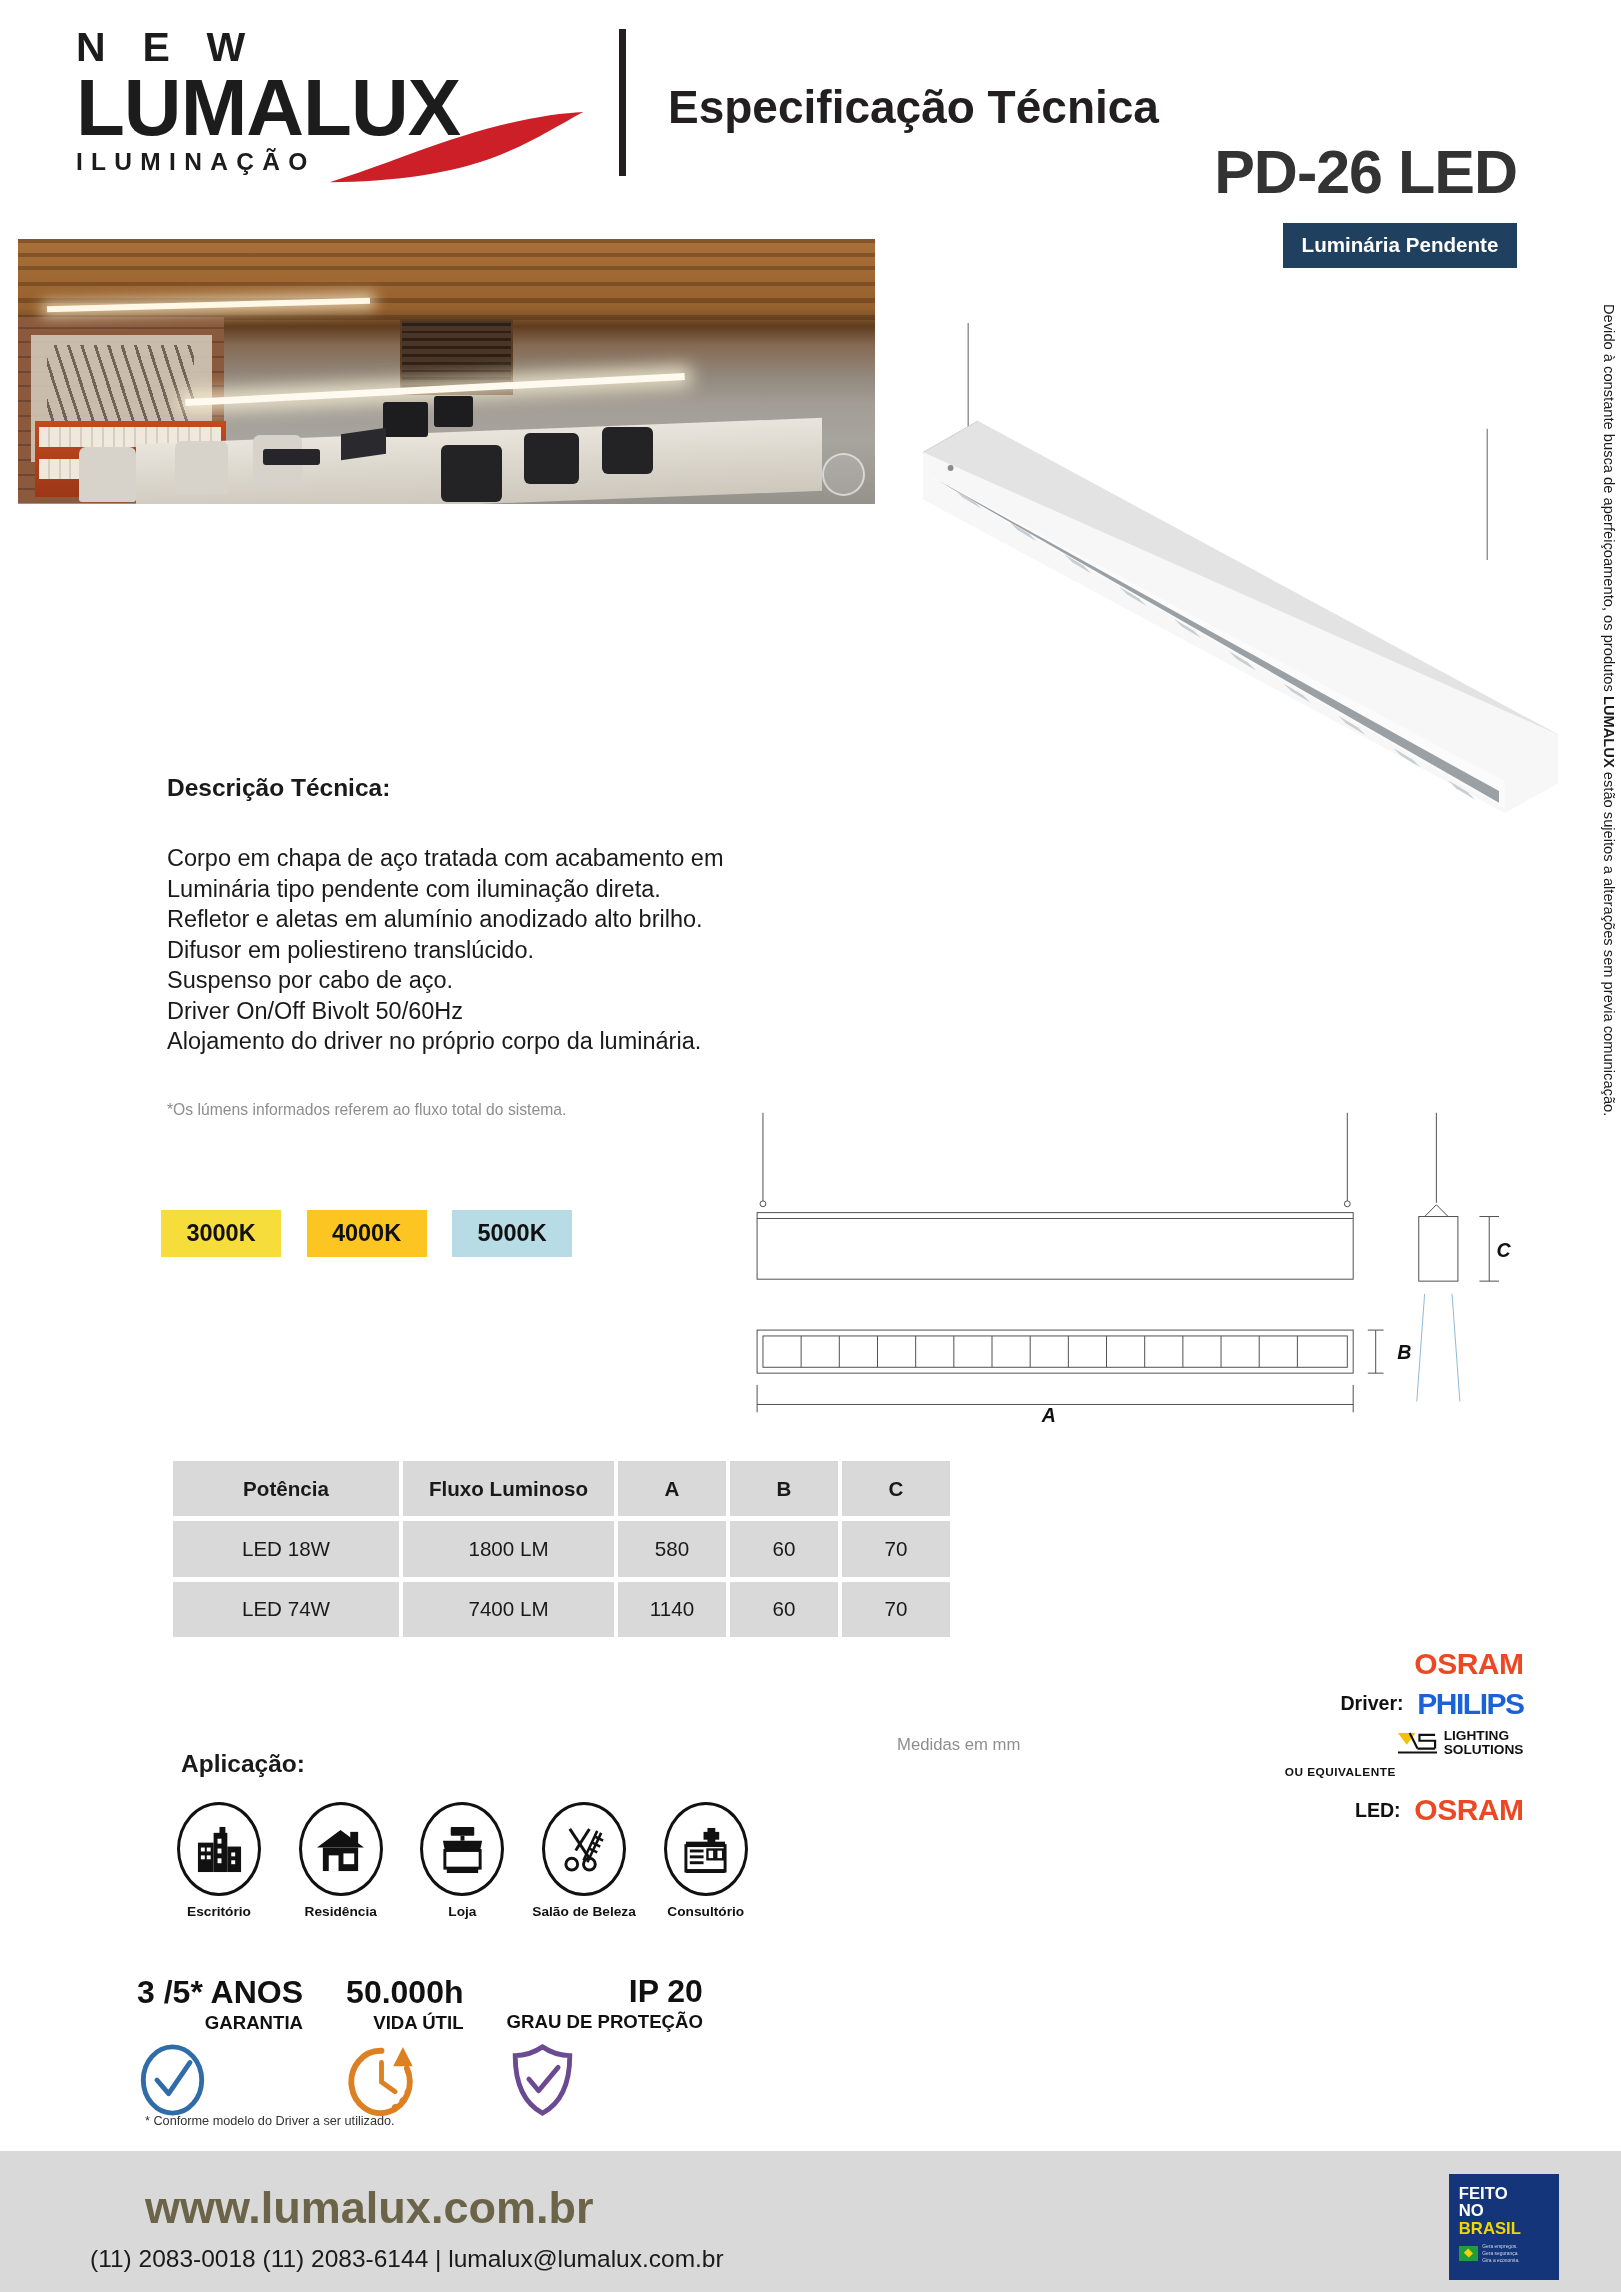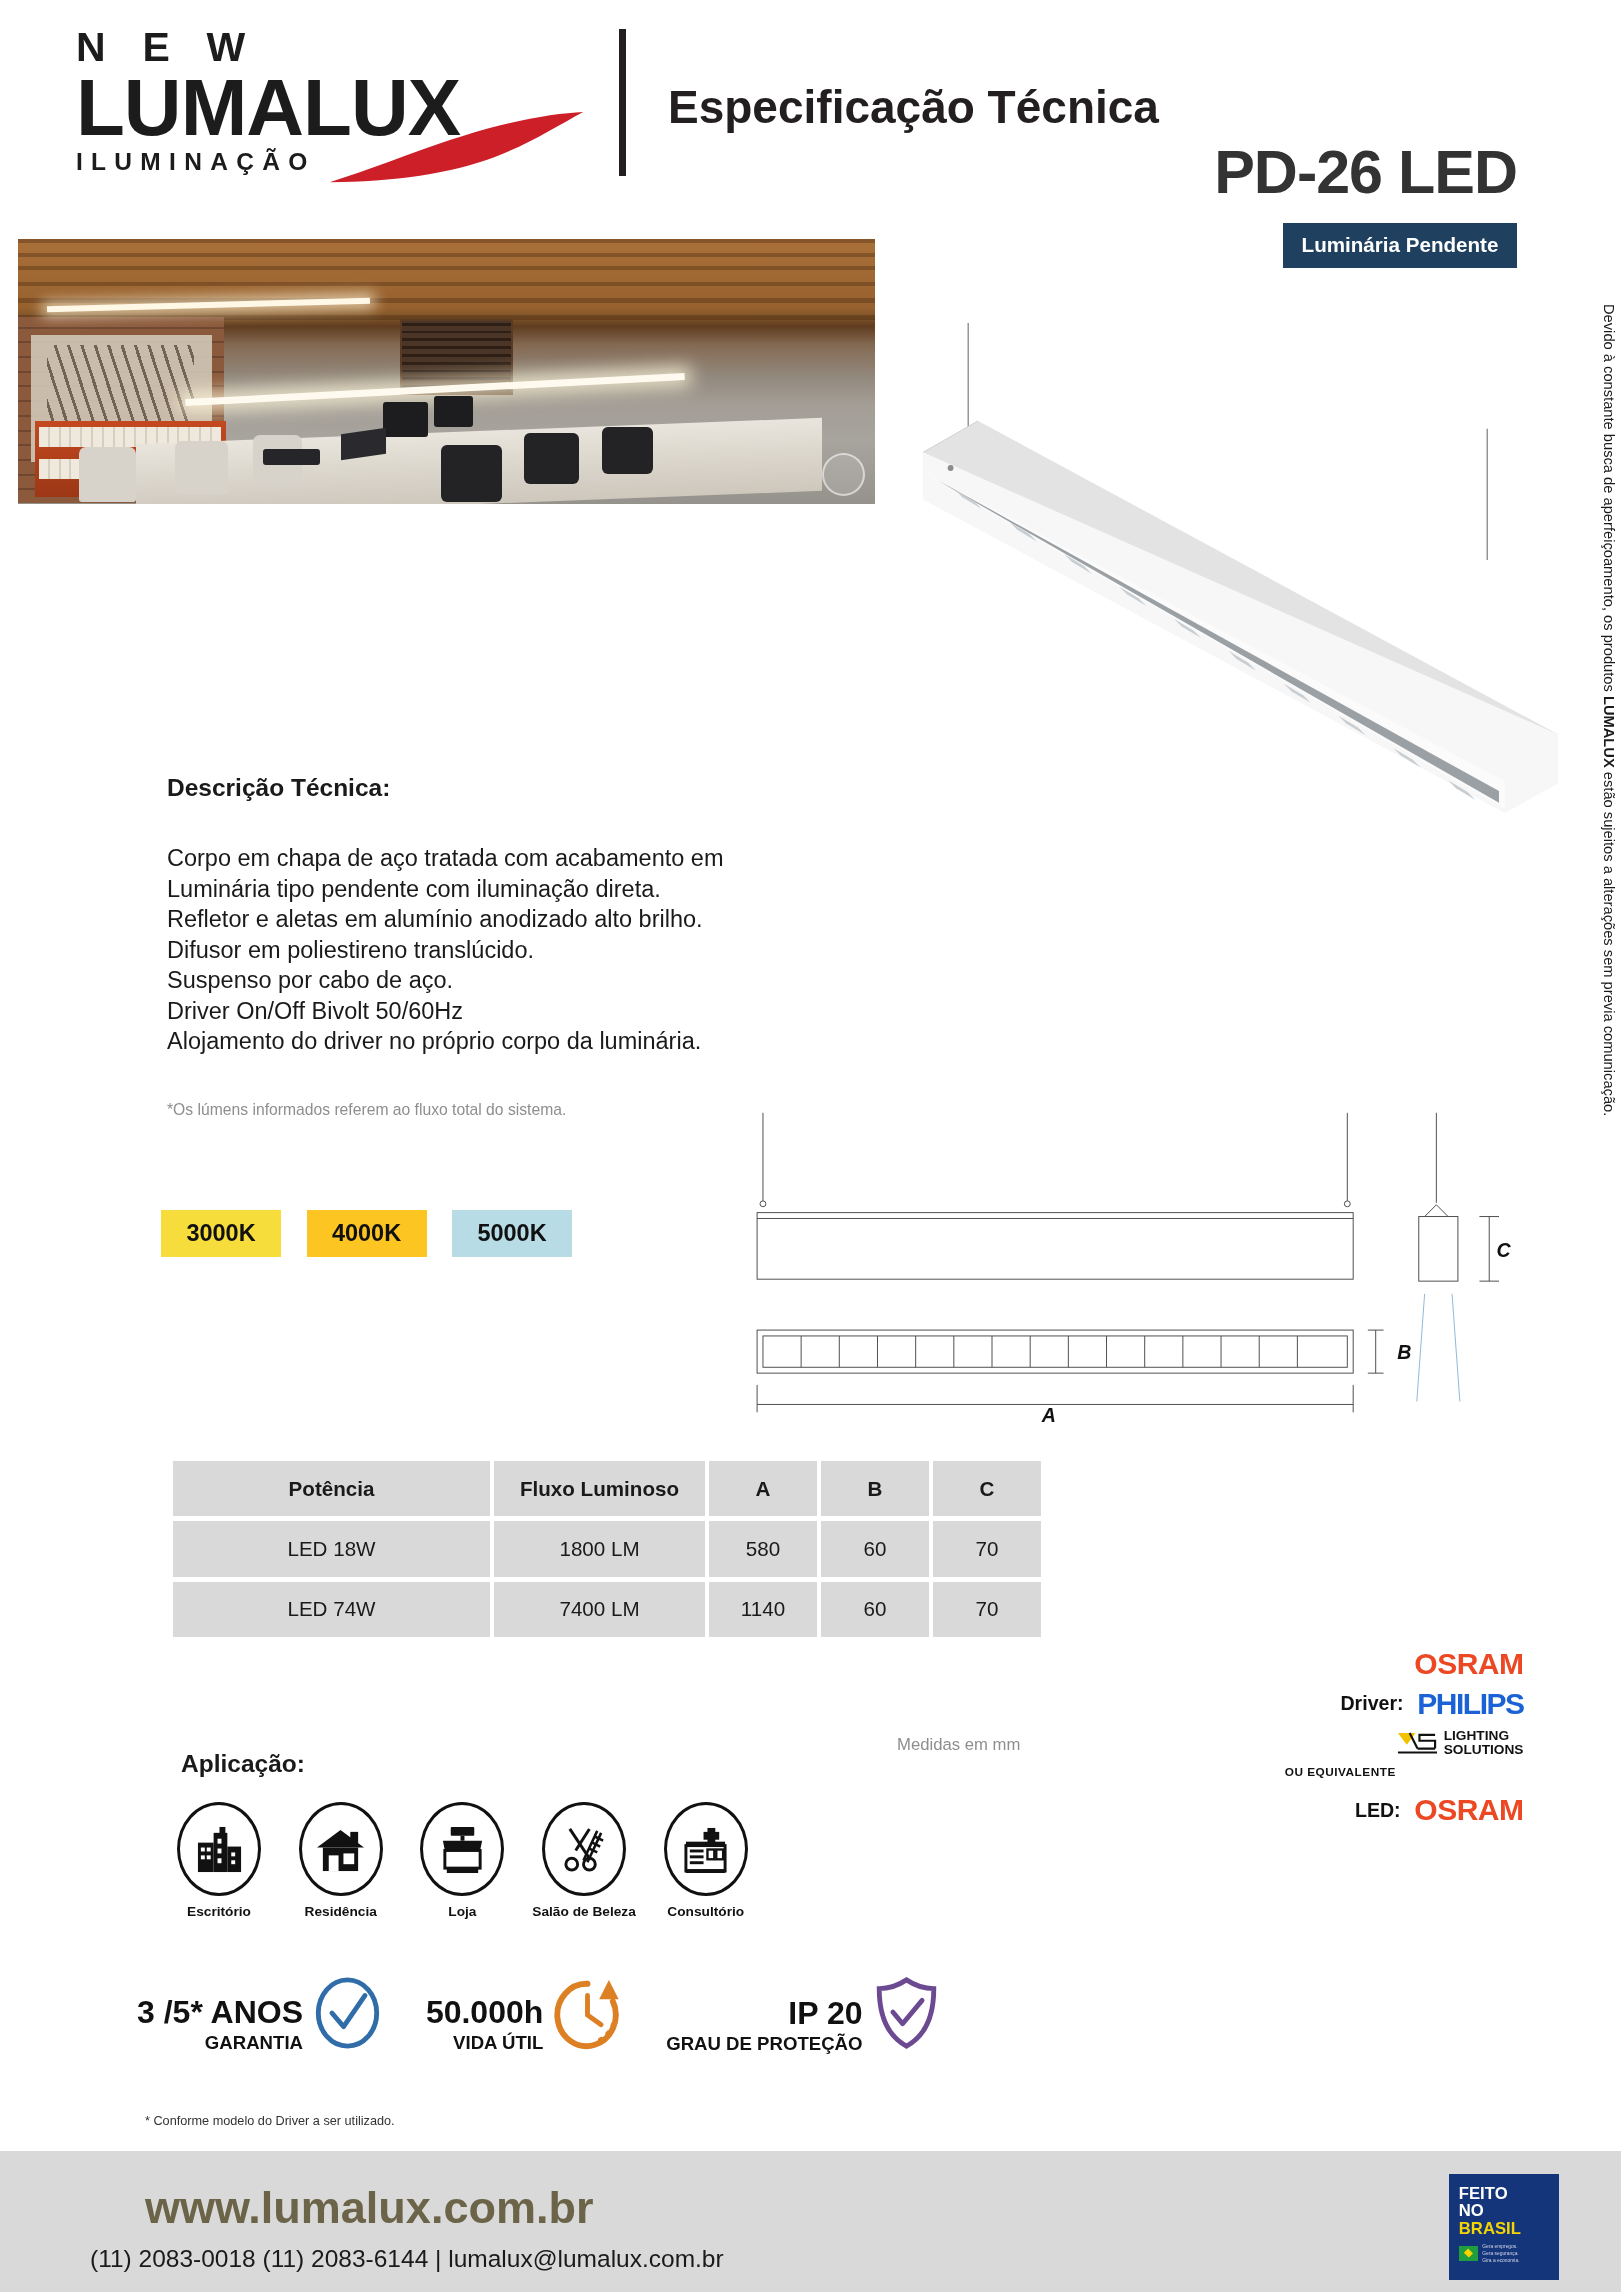--- a/index.html
+++ b/index.html
@@ -140,21 +140,21 @@
   
   .spec-table {
     position:absolute; left:169px; top:1456px;
     border-collapse: separate; border-spacing: 4.9px 5.9px;
   }
   .spec-table td, .spec-table th {
     background:#d9d9d9; color:#1a1a1a; text-align:center;
     font-size:20.6px; font-weight:normal; padding:15.7px 5.9px;
   }
   .spec-table th { font-weight:bold; }
-  .col-pot { width:317px; } .col-flux { width:211px; }
+  .col-pot { width:226px; } .col-flux { width:211px; }
   .col-abc { width:108px; }
   .measure-note {
     position:absolute; left:897px; top:1735px;
     font-size:16.7px; color:#8e8e8e;
   }
 
   
   .aplic-heading {
     position:absolute; left:181px; top:1750px;
     font-size:24.5px; font-weight:bold; color:#1a1a1a;
@@ -178,21 +178,21 @@
   .ou-equiv {
     font-size:11.8px; font-weight:bold; color:#111;
     text-align:center; letter-spacing:0.5px; margin:8.8px 0 13.7px; padding-right:25.5px;
   }
 
   
   .feature-bar {
     position:absolute; left:137px; top:1975px;
     display:flex; align-items:center; gap:19.6px;
   }
-  .feat { display:flex; align-items:flex-end; gap:8.8px; }
+  .feat { display:flex; align-items:flex-start; gap:8.8px;flex-direction:column; }
   .feat-txt { text-align:right; }
   .feat-main { font-size:32px; font-weight:bold; color:#111; line-height:1; }
   .feat-sub { font-size:18.6px; font-weight:bold; color:#111; margin-top:3.9px; }
   .driver-note {
     position:absolute; left:145px; top:2114px;
     font-size:12.7px; color:#333;
   }
 
   
   .footer {

